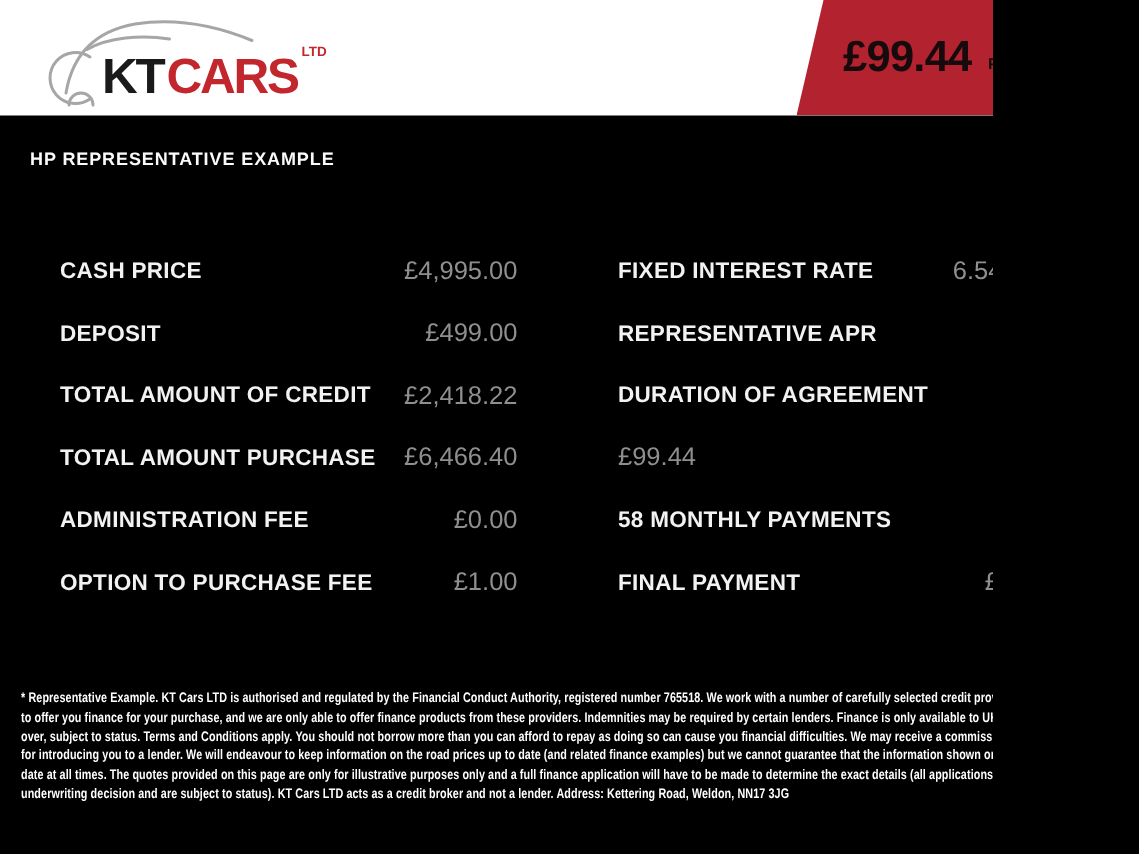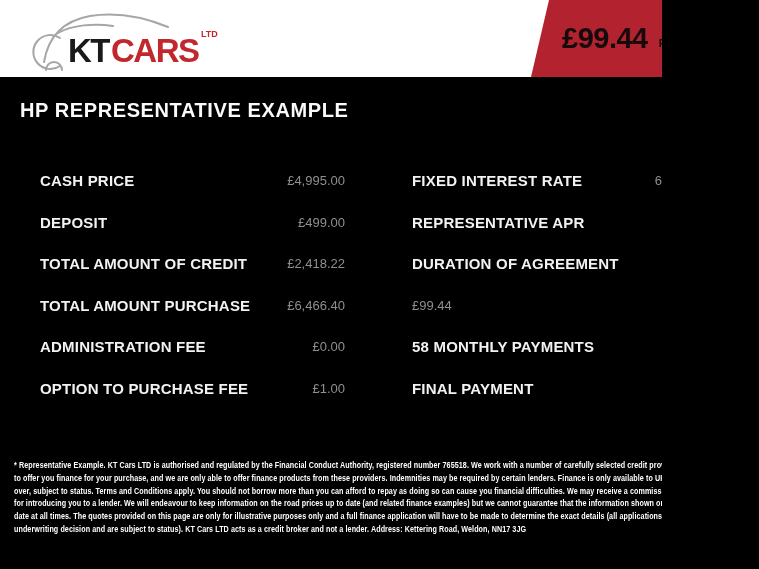--- a/index.html
+++ b/index.html
@@ -46,21 +46,21 @@
     margin-left: 11px;
     margin-top: 9px;
   }
 
   
   .heading {
     position: absolute;
     top: 99px; left: 20px;
     margin: 0;
     color: #fafafa;
-    font-size: 20px;
+    font-size: 12px;
     font-weight: bold;
     letter-spacing: 0.6px;
   }
 
   
   .finance {
     position: absolute;
     top: 160px; left: 40px;
     width: 678px;
     display: flex;
@@ -77,21 +77,21 @@
   }
   .fin-label {
     color: #f2f2f2;
     font-size: 15px;
     font-weight: bold;
     letter-spacing: 0.2px;
     white-space: nowrap;
   }
   .fin-value {
     color: #8f8f8f;
-    font-size: 13px;
+    font-size: 17px;
     font-weight: 400;
     white-space: nowrap;
   }
 
   
   .disclaimer {
     position: absolute;
     top: 450px; left: 14px;
     width: 936px;
     transform: scaleX(0.78);

